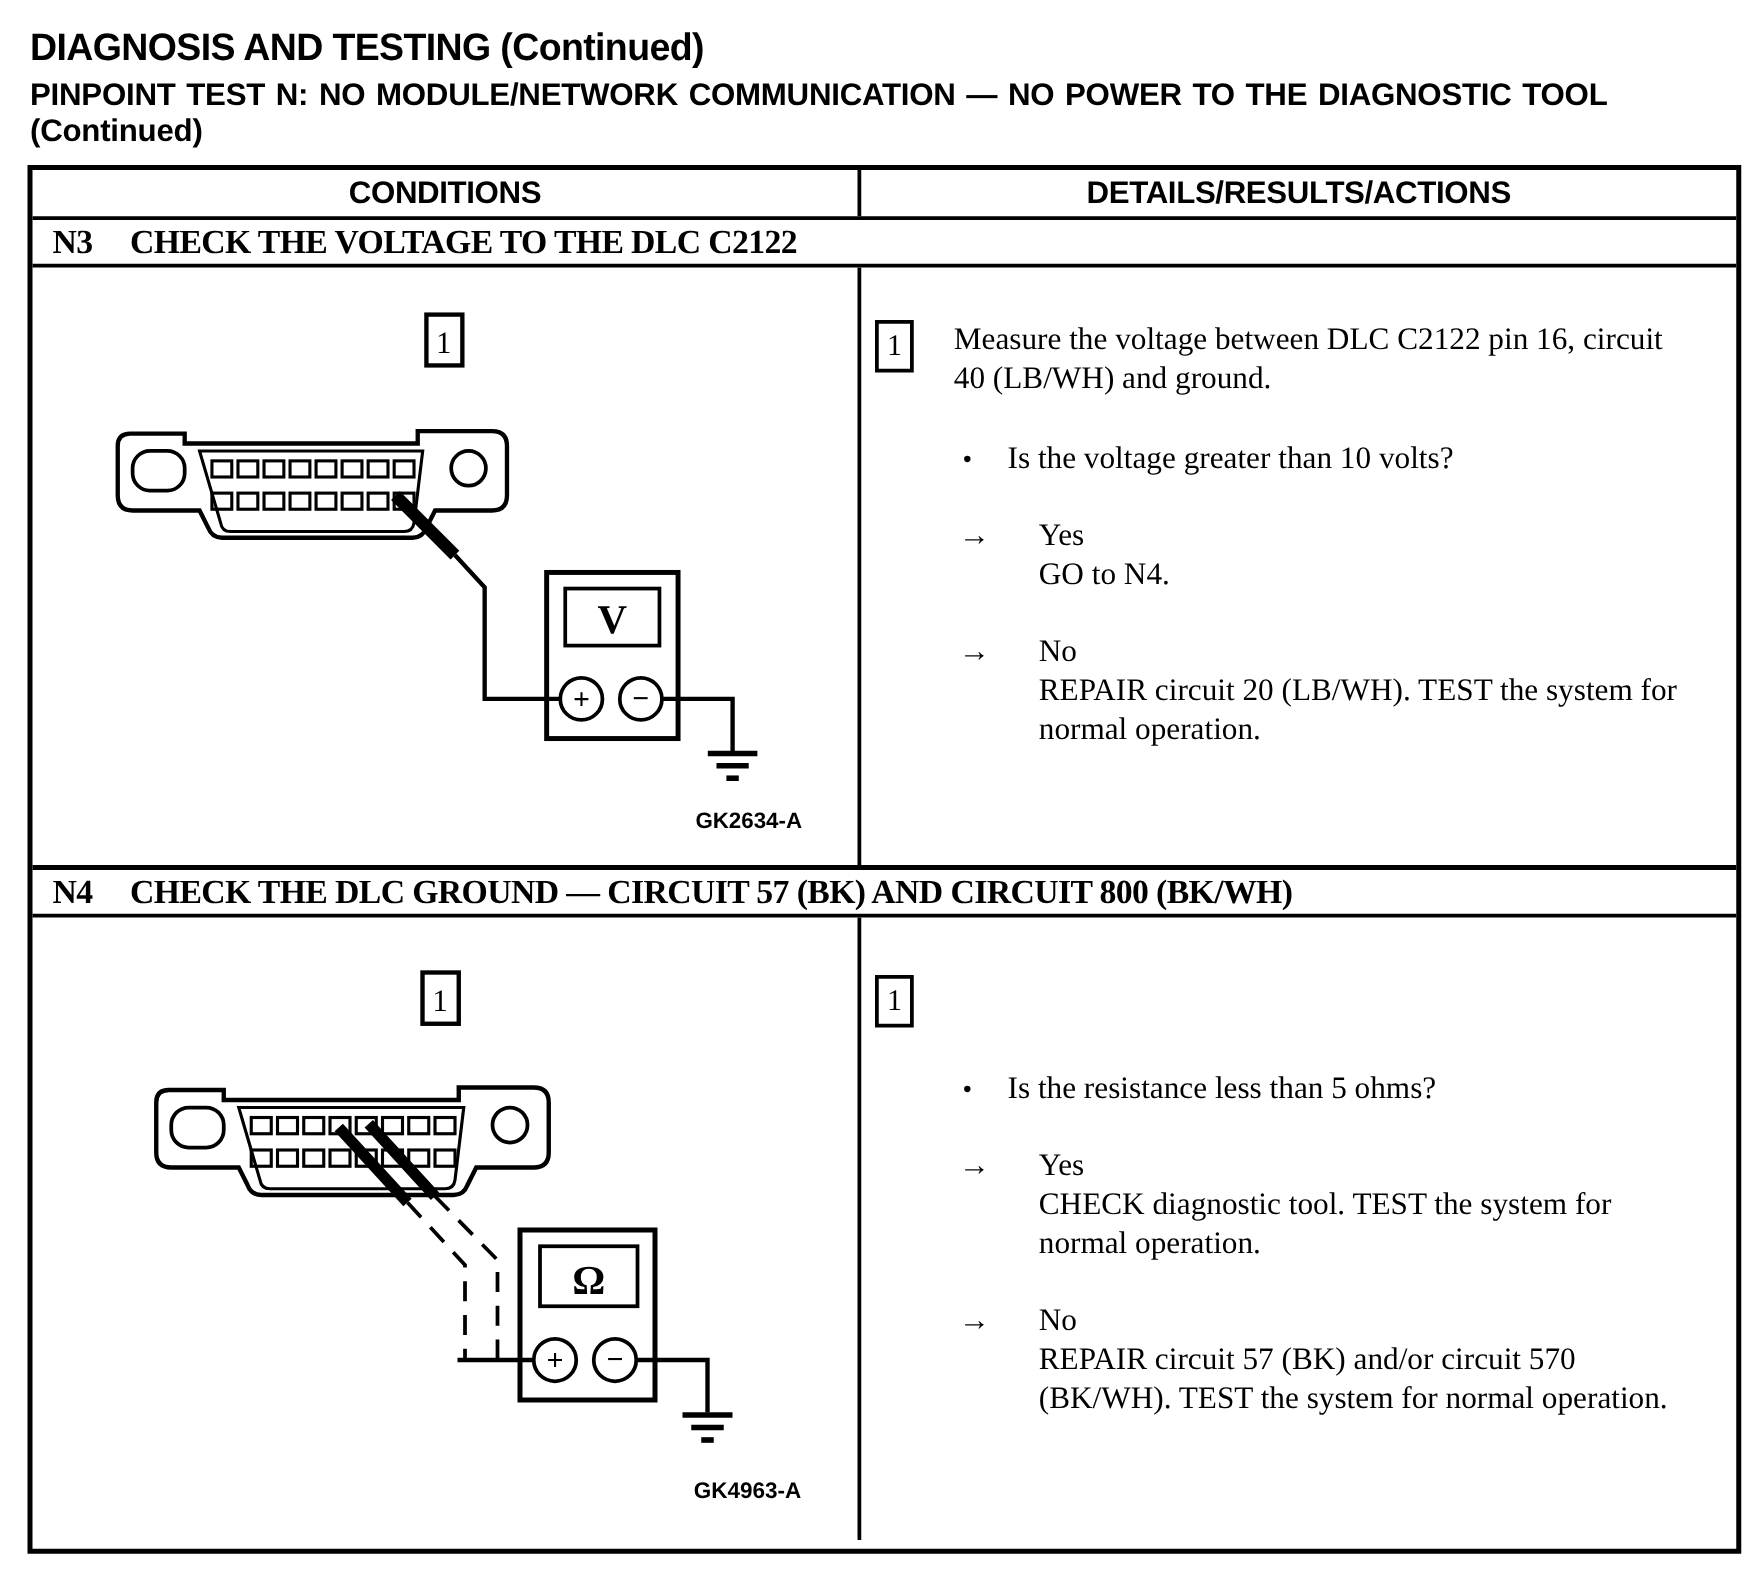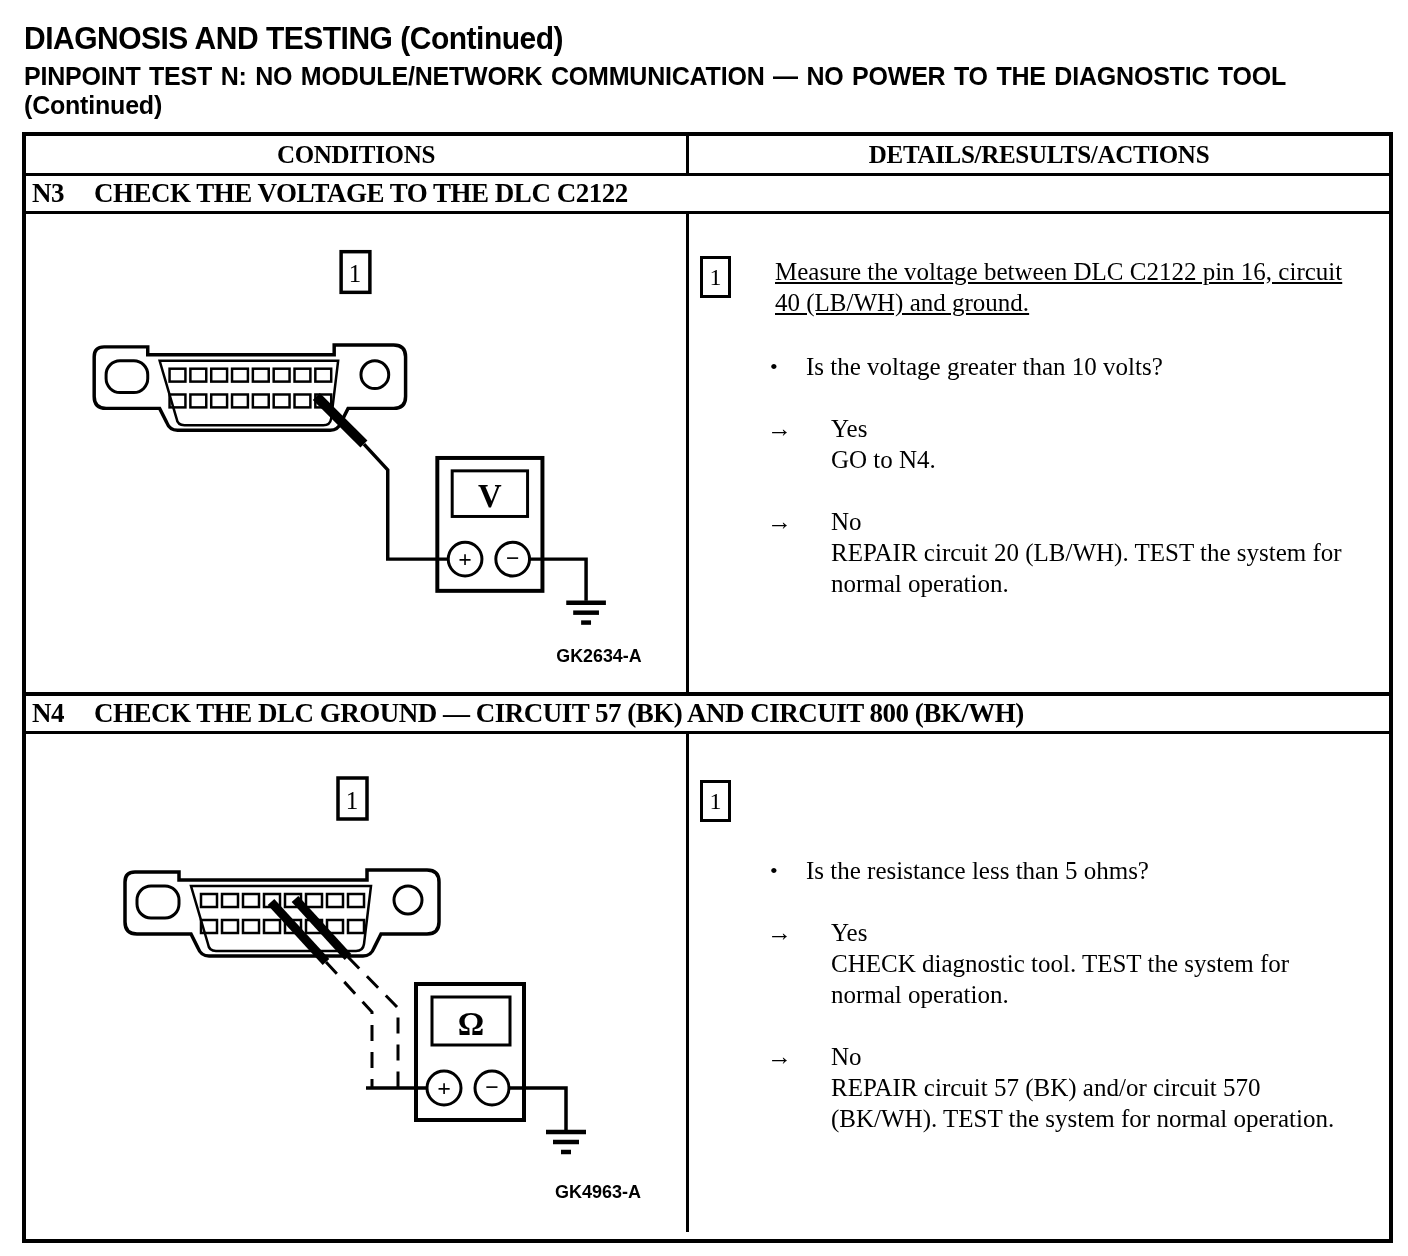--- a/index.html
+++ b/index.html
@@ -25,27 +25,27 @@
   .pt-table {
     position:absolute; left:22px; top:132px; width:1371px; height:1111px;
     border:4px solid #000;
   }
   .row2 { display:grid; grid-template-columns:663px 1fr; }
   .row2 > .c1 { border-right:3px solid #000; }
 
   .thead { height:40px; border-bottom:3px solid #000; }
   .th {
     display:flex; align-items:center; justify-content:center;
-    font-family:Liberation Serif, serif; font-weight:700; font-size:25px;
+    font-family:Liberation Sans, sans-serif; font-weight:700; font-size:25px;
     letter-spacing:-0.3px;
   }
 
   .rowtitle {
     height:38px; border-bottom:3px solid #000;
-    display:flex; align-items:center; padding-left:6px;
+    display:flex; align-items:center; padding-left:16px;
     font-family:"Liberation Serif", serif; font-size:27px;
     letter-spacing:-0.5px; white-space:nowrap; overflow:hidden;
   }
   .rowtitle .rowid { font-weight:700; width:62px; flex:0 0 auto; }
   .rowtitle .rowname { font-weight:700; }
 
   .rowbody-n3 { height:482px; border-bottom:4px solid #000; }
   .rowbody-n4 { height:498px; }
 
   .cell-left { position:relative; }
@@ -55,21 +55,21 @@
   .cell-right { padding:42px 0 0 0; font-size:25px; line-height:31px; }
   .cell-right.n4 { padding-top:46px; }
 
   .step { display:flex; align-items:flex-start; }
   .step-box {
     margin-left:11px; flex:0 0 auto;
     width:31px; height:42px; border:3px solid #000;
     display:flex; align-items:center; justify-content:center;
     font-size:24px;
   }
-  .step-text { margin-left:44px; width:595px;text-decoration:underline; }
+  .step-text { margin-left:32px; width:595px; }
 
   .qline { display:flex; margin-top:33px; padding-left:81px; }
   .qline .bullet { width:36px; flex:0 0 auto; font-size:22px; }
   .qline .qtext { width:560px; }
 
   .branch { display:flex; margin-top:31px; padding-left:78px; }
   .branch .arrow { width:64px; flex:0 0 auto; font-size:25px; }
   .branch .btext { width:525px; }
   .branch .blabel { font-weight:400; }
 

